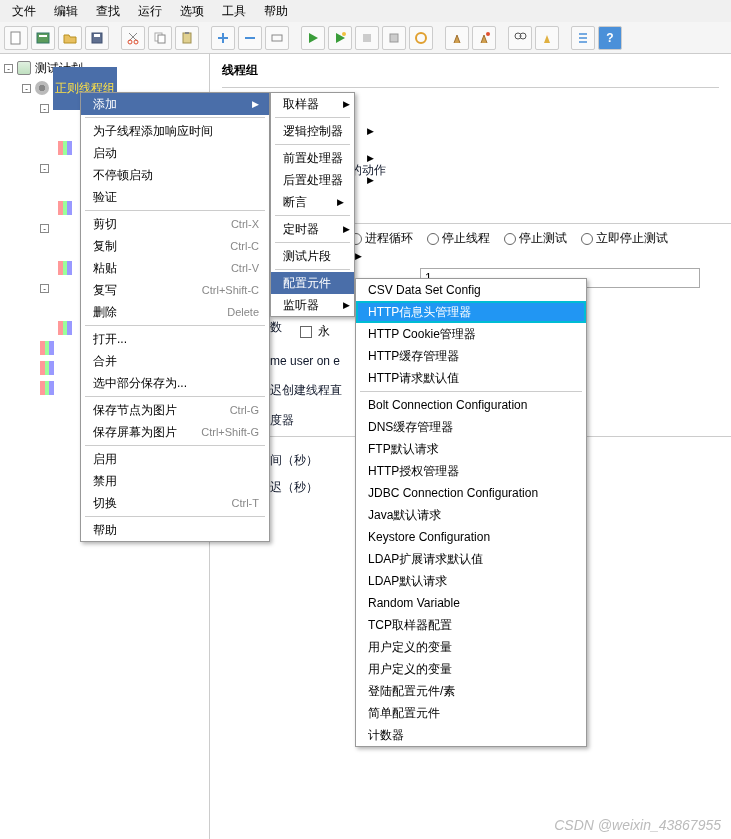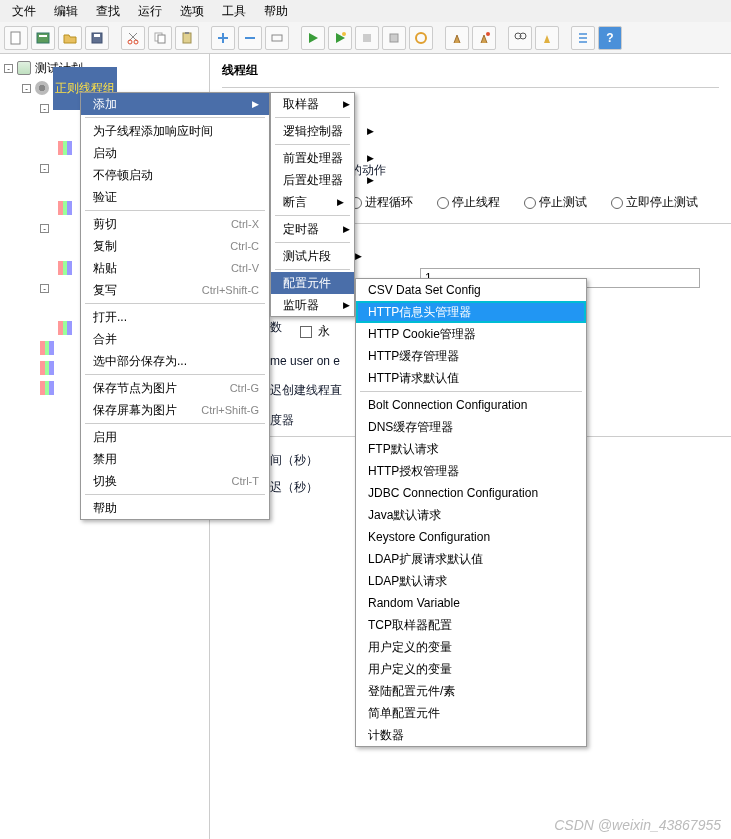--- a/index.html
+++ b/index.html
@@ -19,21 +19,21 @@
 .ticon { width: 14px; height: 14px; display: inline-block; }
 .beaker { background: linear-gradient(#e0f0e0,#c0e0c0); border: 1px solid #888; border-radius: 2px; }
 .gear { background: radial-gradient(circle,#888 30%,#bbb 31%); border-radius: 50%; }
 .pencil { background: linear-gradient(135deg,#f4d742 50%,#b8860b 50%); transform: rotate(45deg); width: 12px; height: 4px; }
 .chart { background: linear-gradient(to right, #f99 33%, #9f9 33% 66%, #99f 66%); }
 .content { flex: 1; padding: 8px 12px; position: relative; }
 .content-title { font-size: 12px; font-weight: bold; margin-bottom: 8px; }
 .hr { border: none; border-top: 1px solid #ccc; margin: 4px 0; }
 .field-row { display: flex; align-items: center; gap: 6px; margin: 6px 0; }
 .txt-input { border: 1px solid #aaa; padding: 2px 4px; height: 20px; }
-.radio-row { display: flex; gap: 24px; align-items: flex-end; }
+.radio-row { display: flex; gap: 14px; align-items: flex-end; margin-top: 36px; }
 .radio-item { display: flex; align-items: center; gap: 3px; }
 .radio { width: 12px; height: 12px; border: 1px solid #666; border-radius: 50%; }
 .checkbox { width: 12px; height: 12px; border: 1px solid #666; background: #fff; }
 
 .cmenu { position: absolute; background: #fff; border: 1px solid #999; box-shadow: 2px 2px 4px rgba(0,0,0,0.3); z-index: 10; }
 .cmenu-item { display: flex; justify-content: space-between; align-items: center; padding: 4px 10px 4px 12px; height: 22px; white-space: nowrap; gap: 24px; }
 .cmenu-item.hl { background: #4a6ea9; color: #fff; }
 .cmenu-item.hl2 { background: #2196f3; color: #fff; border: 2px solid #00bcd4; padding: 2px 8px 2px 10px; }
 .cmenu-sep { height: 1px; background: #ccc; margin: 2px 4px; }
 .arrow { font-size: 9px; }
@@ -308,20 +308,24 @@
       <span class="shortcut">Ctrl-C</span>
     </div>
     <div class="cmenu-item">
       <span>粘贴</span>
       <span class="shortcut">Ctrl-V</span>
     </div>
     <div class="cmenu-item">
       <span>复写</span>
       <span class="shortcut">Ctrl+Shift-C</span>
     </div>
+    <div class="cmenu-item">
+      <span>删除</span>
+      <span class="shortcut">Delete</span>
+    </div>
     <div class="cmenu-sep"></div>
     <div class="cmenu-item">
       <span>打开...</span>
     </div>
     <div class="cmenu-item">
       <span>合并</span>
     </div>
     <div class="cmenu-item">
       <span>选中部分保存为...</span>
     </div>

